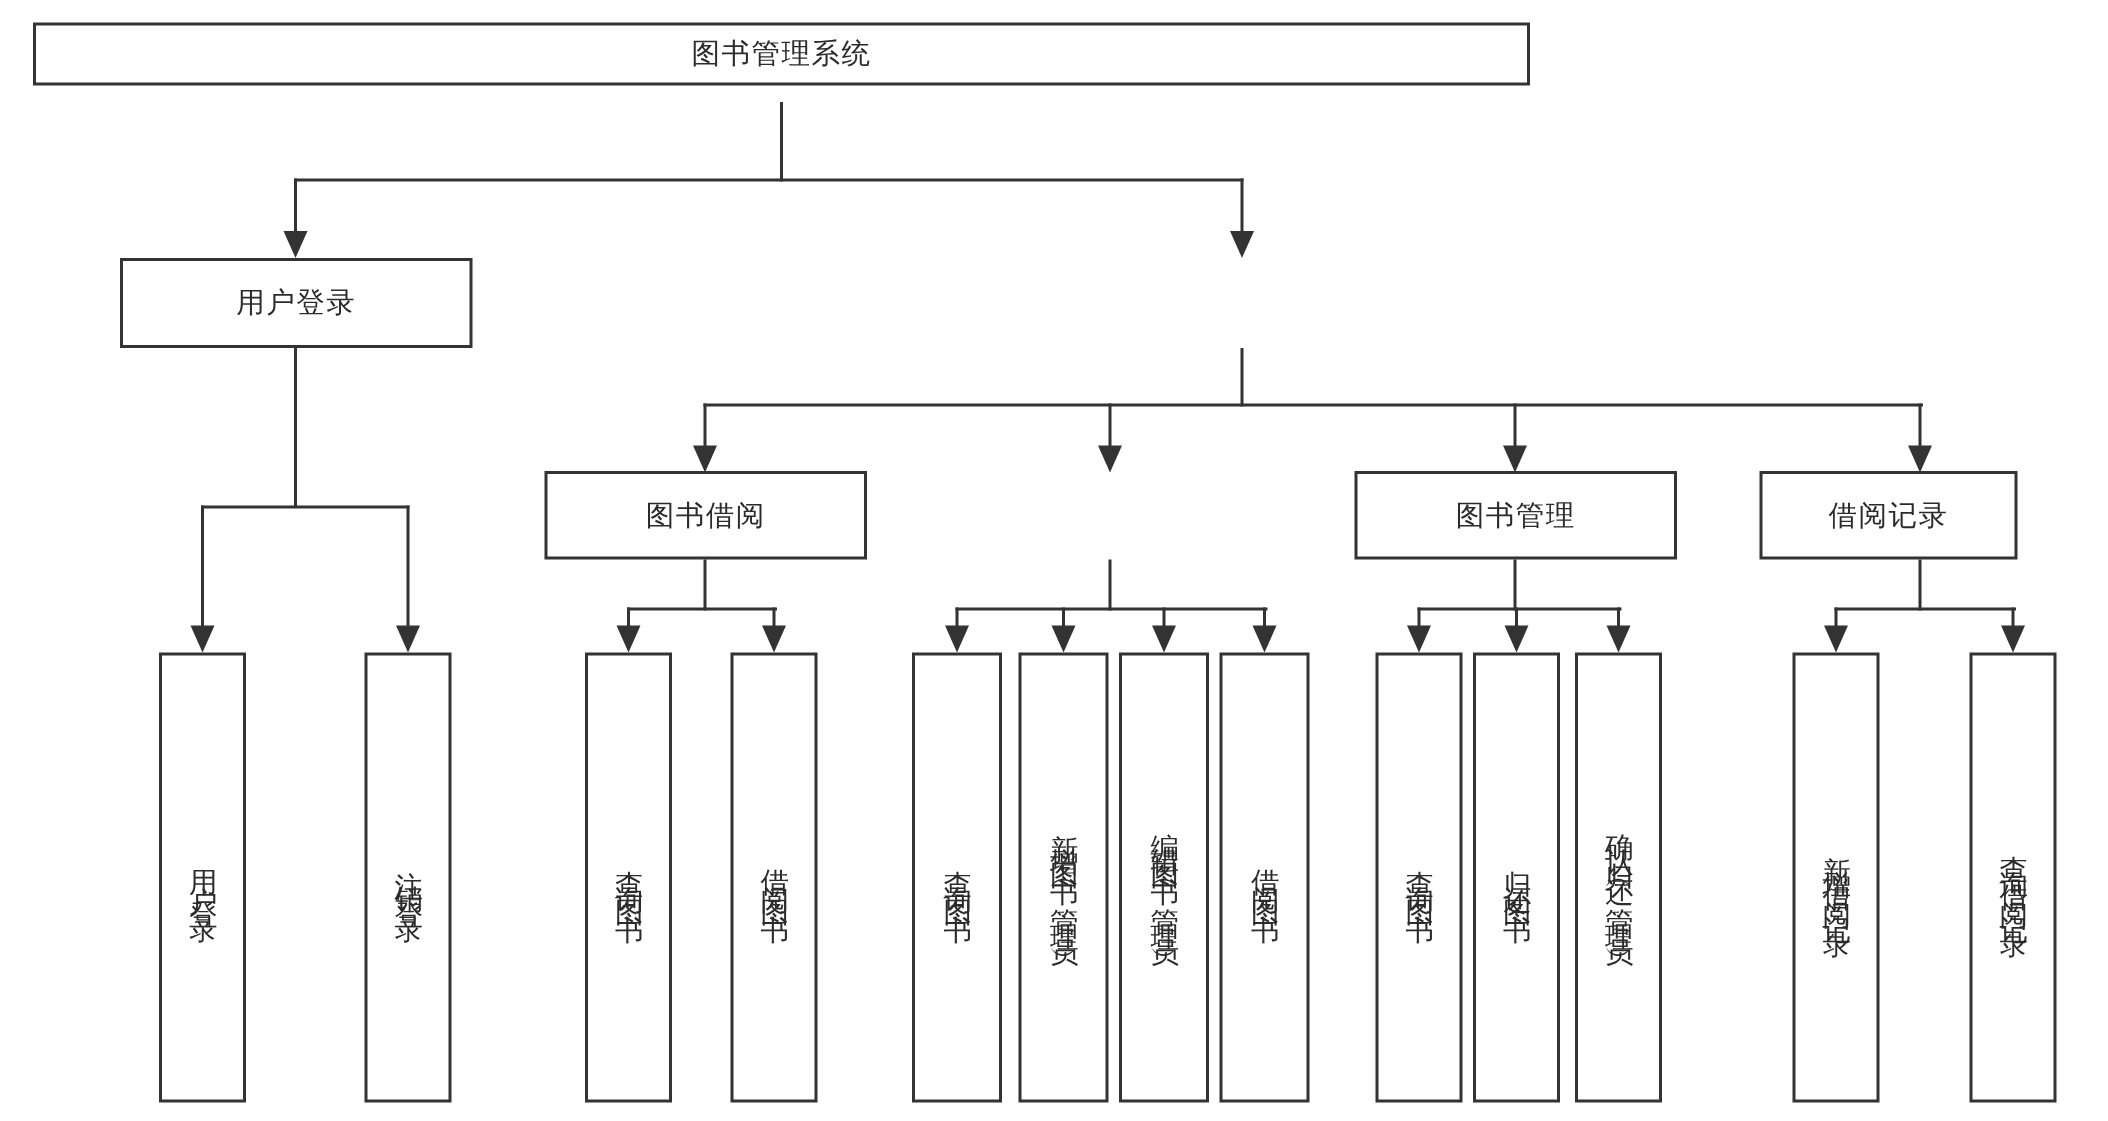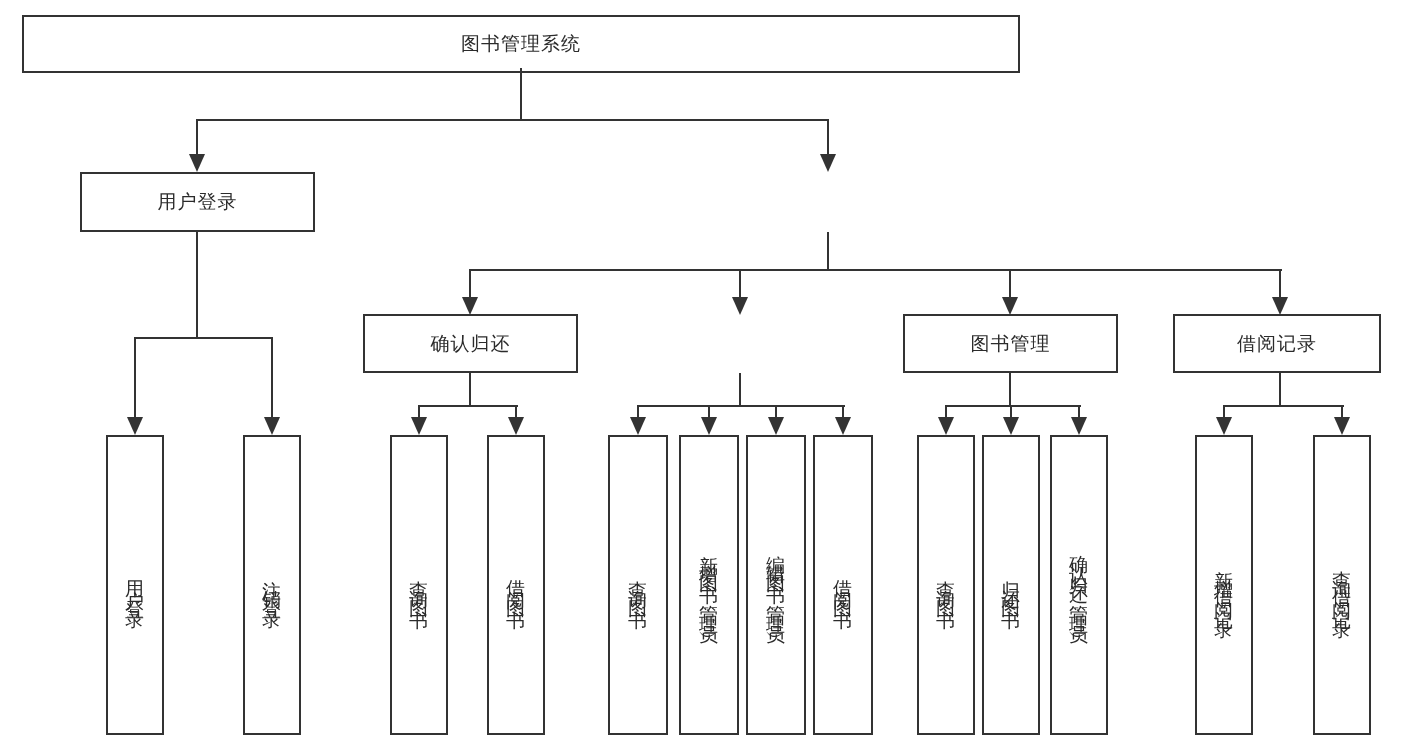--- a/index.html
+++ b/index.html
@@ -49,27 +49,27 @@
     position: absolute;
     left: 1183px;
     top: 712px;
     font-size: 19px;
     color: #c9a9a9;
     letter-spacing: 0.5px;
     white-space: nowrap;
   }
 
   
-  #n-root        { left: 22px;  top: 15px;  width: 998px; height: 58px; }
+  #n-root        { left: 22px;  top: 15px;  width: 998px; height: 42px; }
   #n-user-login  { left: 80px;  top: 172px; width: 235px; height: 60px; }
   #n-book-mgmt   { left: 711px; top: 172px; width: 235px; height: 60px; }
   #n-nbr { left: 363px;  top: 314px; width: 215px; height: 59px; }
   #n-bb  { left: 633px;  top: 314px; width: 215px; height: 59px; }
   #n-cb  { left: 903px;  top: 314px; width: 215px; height: 59px; }
-  #n-br  { left: 1173px; top: 314px; width: 208px; height: 59px; }
+  #n-br  { left: 1173px; top: 314px; width: 172px; height: 59px; }
 
   #n-leaf-login      { left: 106px;  width: 58px; }
   #n-leaf-logout     { left: 243px;  width: 58px; }
   #n-leaf-nbr-query  { left: 390px;  width: 58px; }
   #n-leaf-nbr-borrow { left: 487px;  width: 58px; }
   #n-leaf-bb-query   { left: 608px;  width: 60px; }
   #n-leaf-bb-add     { left: 679px;  width: 60px; }
   #n-leaf-bb-edit    { left: 746px;  width: 60px; }
   #n-leaf-bb-borrow  { left: 813px;  width: 60px; }
   #n-leaf-cb-query   { left: 917px;  width: 58px; }
@@ -171,21 +171,21 @@
   <div class="hline" id="l-bm-h"></div>
   <div class="vline" id="s-l3a"></div>
   <div class="arrowhead" id="a-l3a"></div>
   <div class="vline" id="s-l3b"></div>
   <div class="arrowhead" id="a-l3b"></div>
   <div class="vline" id="s-l3c"></div>
   <div class="arrowhead" id="a-l3c"></div>
   <div class="vline" id="s-l3d"></div>
   <div class="arrowhead" id="a-l3d"></div>
 
-  <div class="box" id="n-nbr">确认归还</div>
+  <div class="box" id="n-nbr">图书借阅</div>
   <div class="box" id="n-cb">图书管理</div>
   <div class="box" id="n-br">借阅记录</div>
 
   <div class="vline" id="l-g2-v"></div>
   <div class="hline" id="l-g2-h"></div>
   <div class="vline" id="s-g2a"></div>
   <div class="arrowhead" id="a-g2a"></div>
   <div class="vline" id="s-g2b"></div>
   <div class="arrowhead" id="a-g2b"></div>
 

